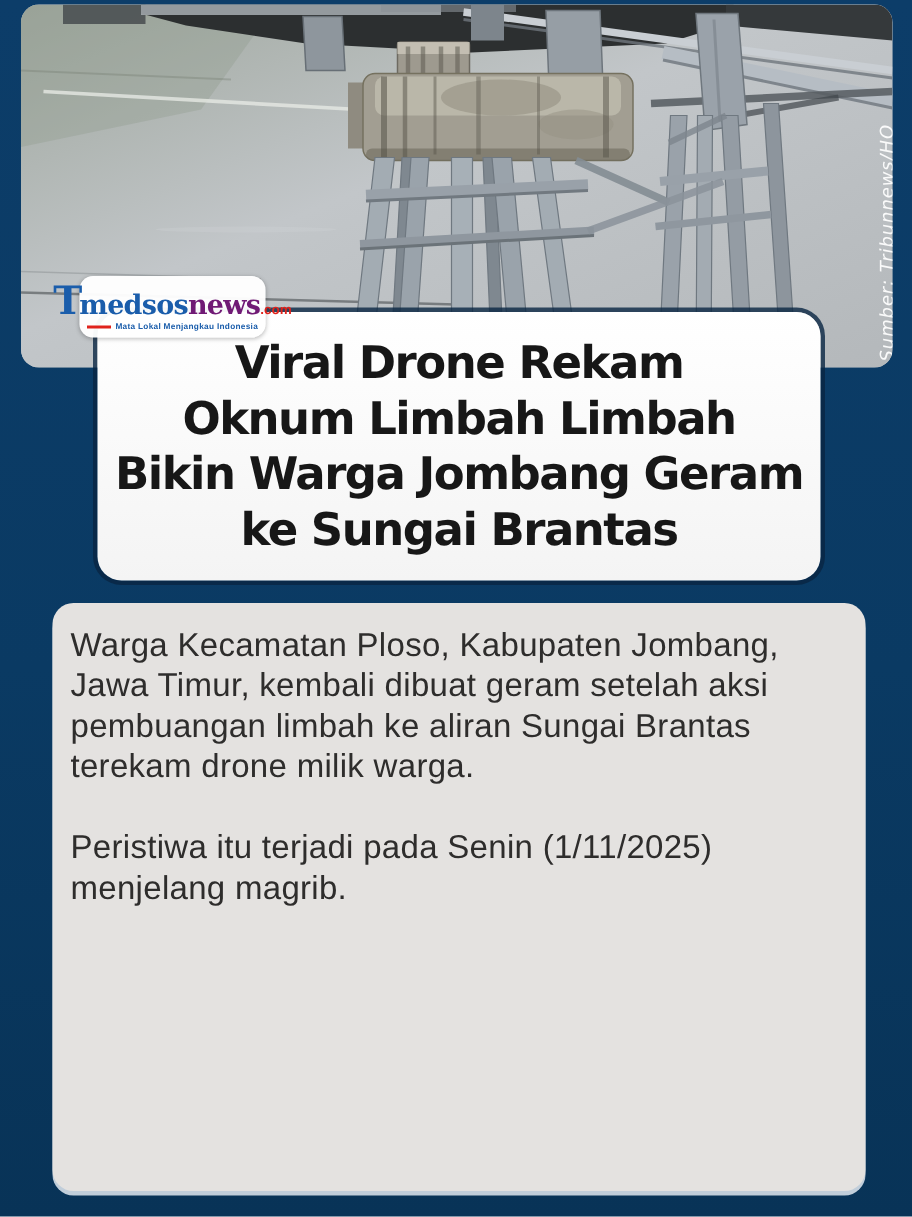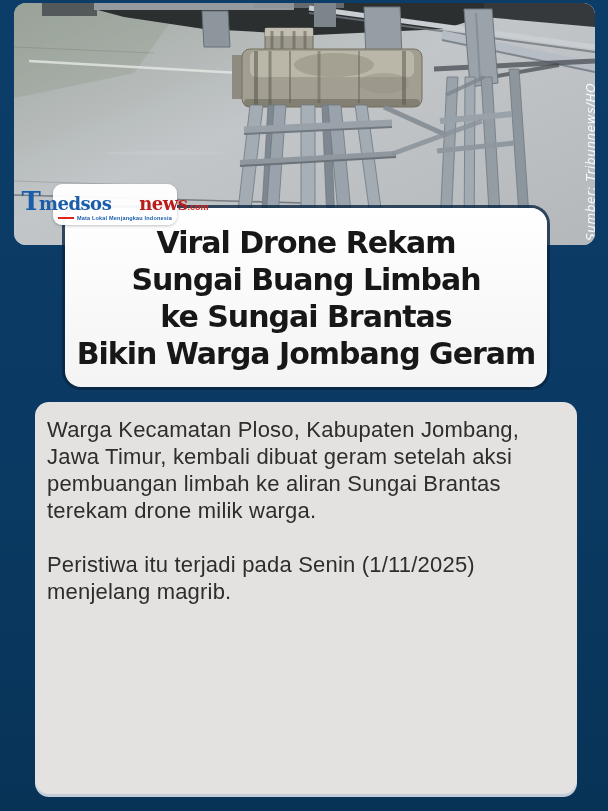--- a/index.html
+++ b/index.html
@@ -25,21 +25,21 @@
   .logo{
     position:absolute;left:53px;top:184px;width:124px;height:41px;
     background:rgba(255,255,255,.96);border-radius:9px;
     box-shadow:0 1px 3px rgba(0,0,0,.25);
     display:flex;flex-direction:column;align-items:center;justify-content:center;
     z-index:3;
   }
   .logo-line{display:flex;align-items:baseline;line-height:1;}
   .logo-t{font-family:"DejaVu Serif",serif;font-weight:bold;font-size:26px;color:#1a5dab;margin-right:-2px;}
   .logo-tribun{font-family:"DejaVu Serif",serif;font-weight:bold;font-size:18px;color:#1a5dab;letter-spacing:-.5px;}
-  .logo-news{font-family:"DejaVu Serif",serif;font-weight:bold;font-size:18px;color:#b91c1c;letter-spacing:-.5px;padding-left:28px;}
+  .logo-news{font-family:"DejaVu Serif",serif;font-weight:bold;font-size:18px;color:#701a75;letter-spacing:-.5px;}
   .logo-com{font-family:"Liberation Sans",sans-serif;font-weight:bold;font-size:9px;color:#e0231c;}
   .logo-tagline{display:flex;align-items:center;gap:3px;margin-top:1px;}
   .logo-rule{width:16px;height:2px;background:#e0231c;}
   .logo-tag-text{font-size:5.5px;color:#1a5dab;font-weight:bold;letter-spacing:.2px;white-space:nowrap;}
   
   .title-card{
     position:absolute;left:65px;top:208px;width:482px;height:179px;
     background:linear-gradient(180deg,#ffffff 0%,#f4f4f4 100%);
     border-radius:16px;z-index:2;
     box-shadow:0 0 0 3px rgba(9,38,66,.8);
@@ -169,23 +169,23 @@
       <span class="logo-com">.com</span>
   </div>
   <div class="logo-tagline">
     <span class="logo-rule"></span>
     <span class="logo-tag-text">Mata Lokal Menjangkau Indonesia</span>
   </div>
 </div>
 
 <div class="title-card">
   <div class="title-line">Viral Drone Rekam</div>
-  <div class="title-line">Sungai Buang Limbah</div>
+  <div class="title-line">Oknum Limbah Limbah</div>
+  <div class="title-line">Bikin Warga Jombang Geram</div>
   <div class="title-line">ke Sungai Brantas</div>
-  <div class="title-line">Bikin Warga Jombang Geram</div>
 </div>
 
 <div class="body-card">
   <p class="para">Warga Kecamatan Ploso, Kabupaten Jombang,
 Jawa Timur, kembali dibuat geram setelah aksi
 pembuangan limbah ke aliran Sungai Brantas
 terekam drone milik warga.</p>
   <p class="para">Peristiwa itu terjadi pada Senin (1/11/2025)
 menjelang magrib.</p>
 </div>

